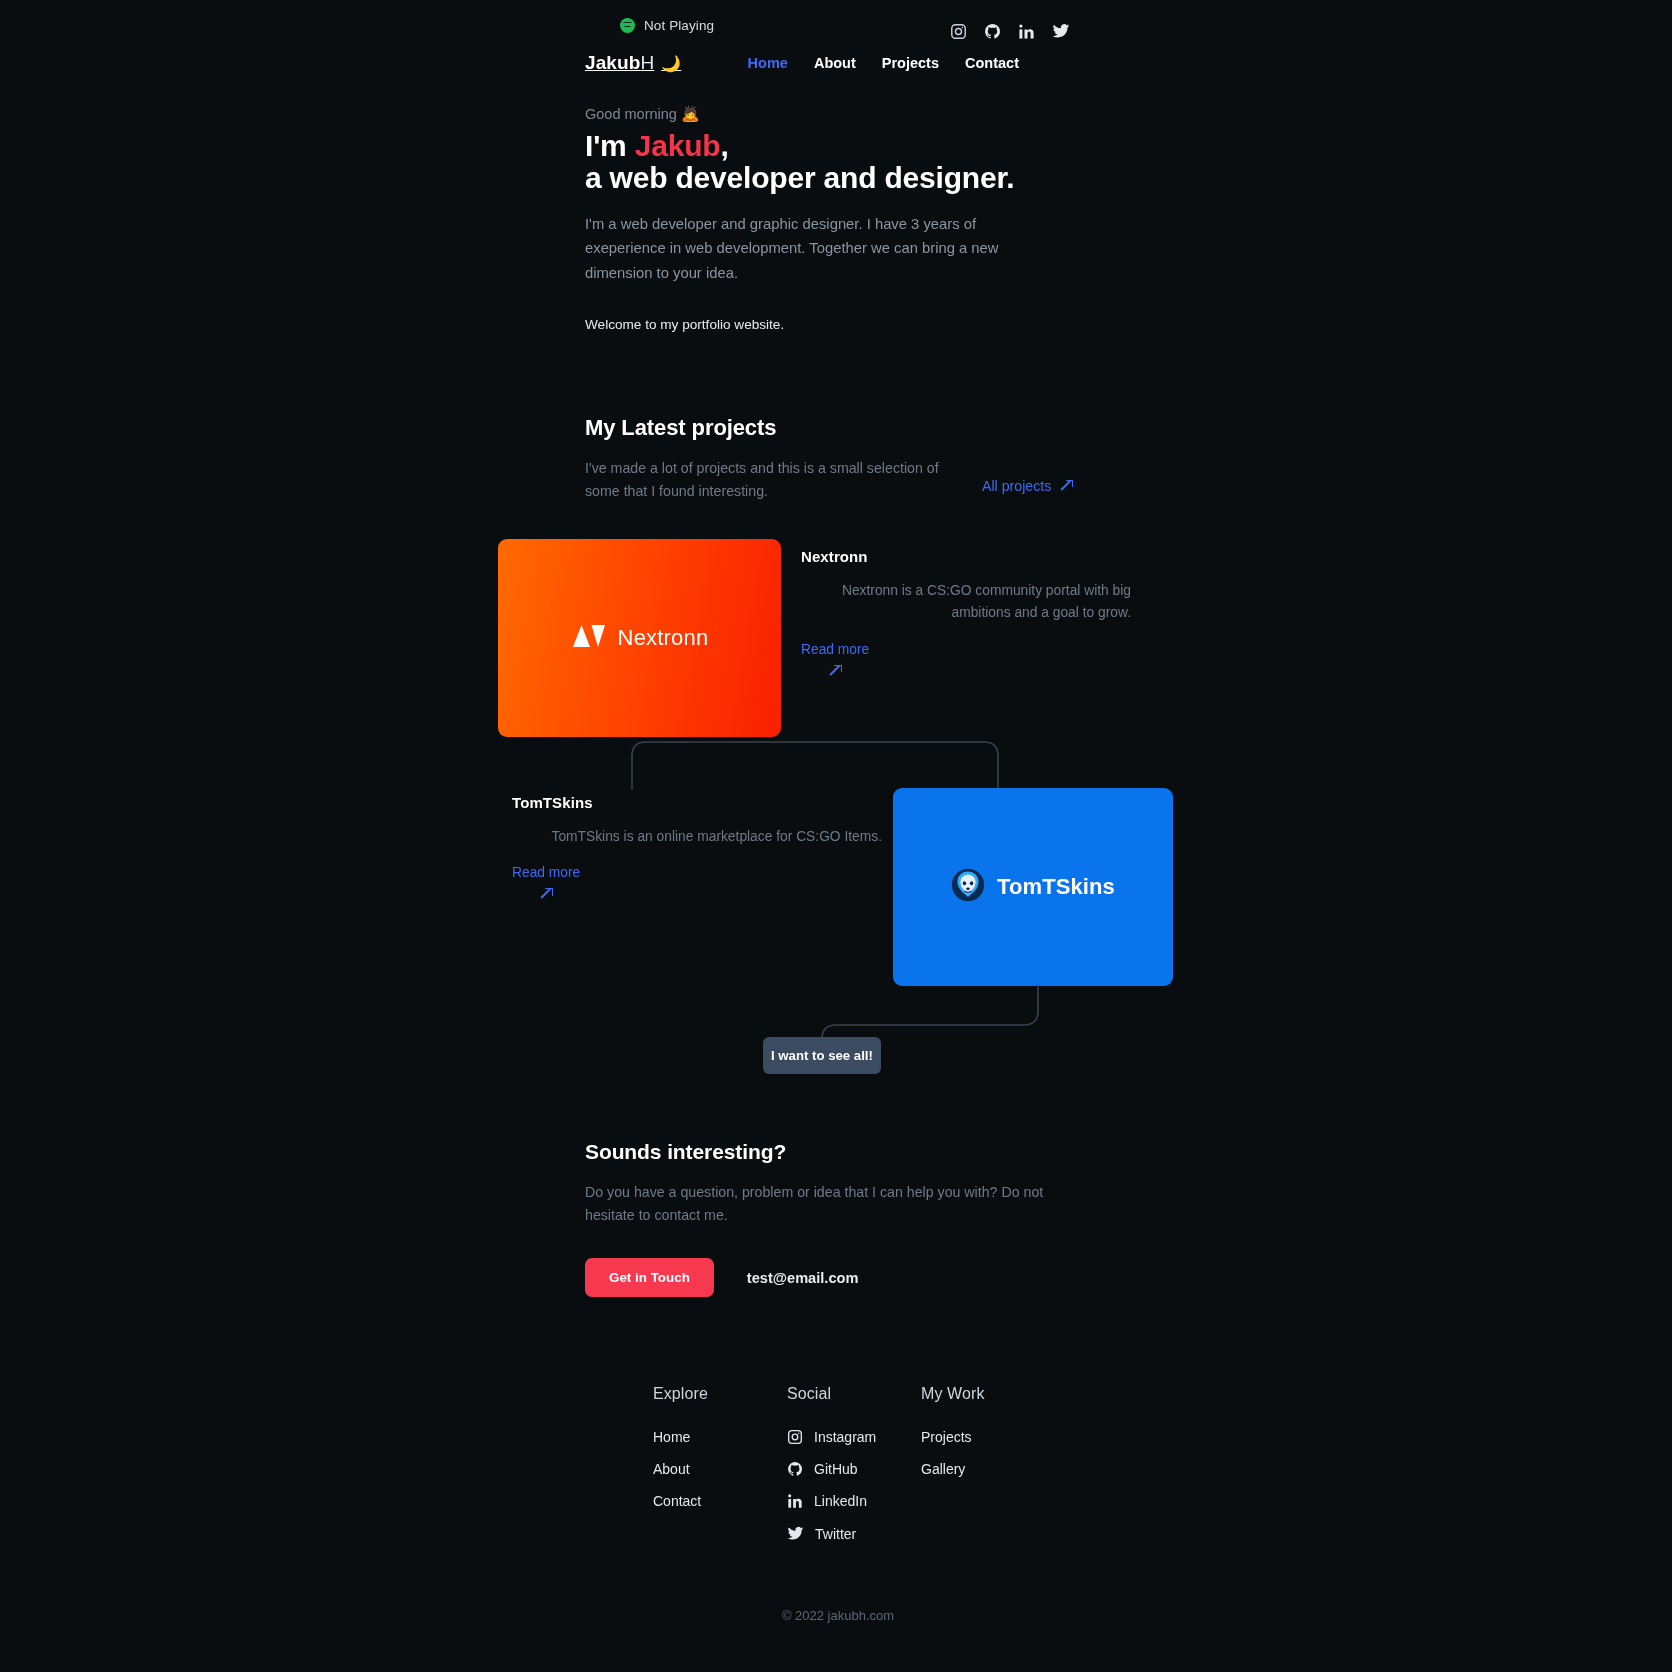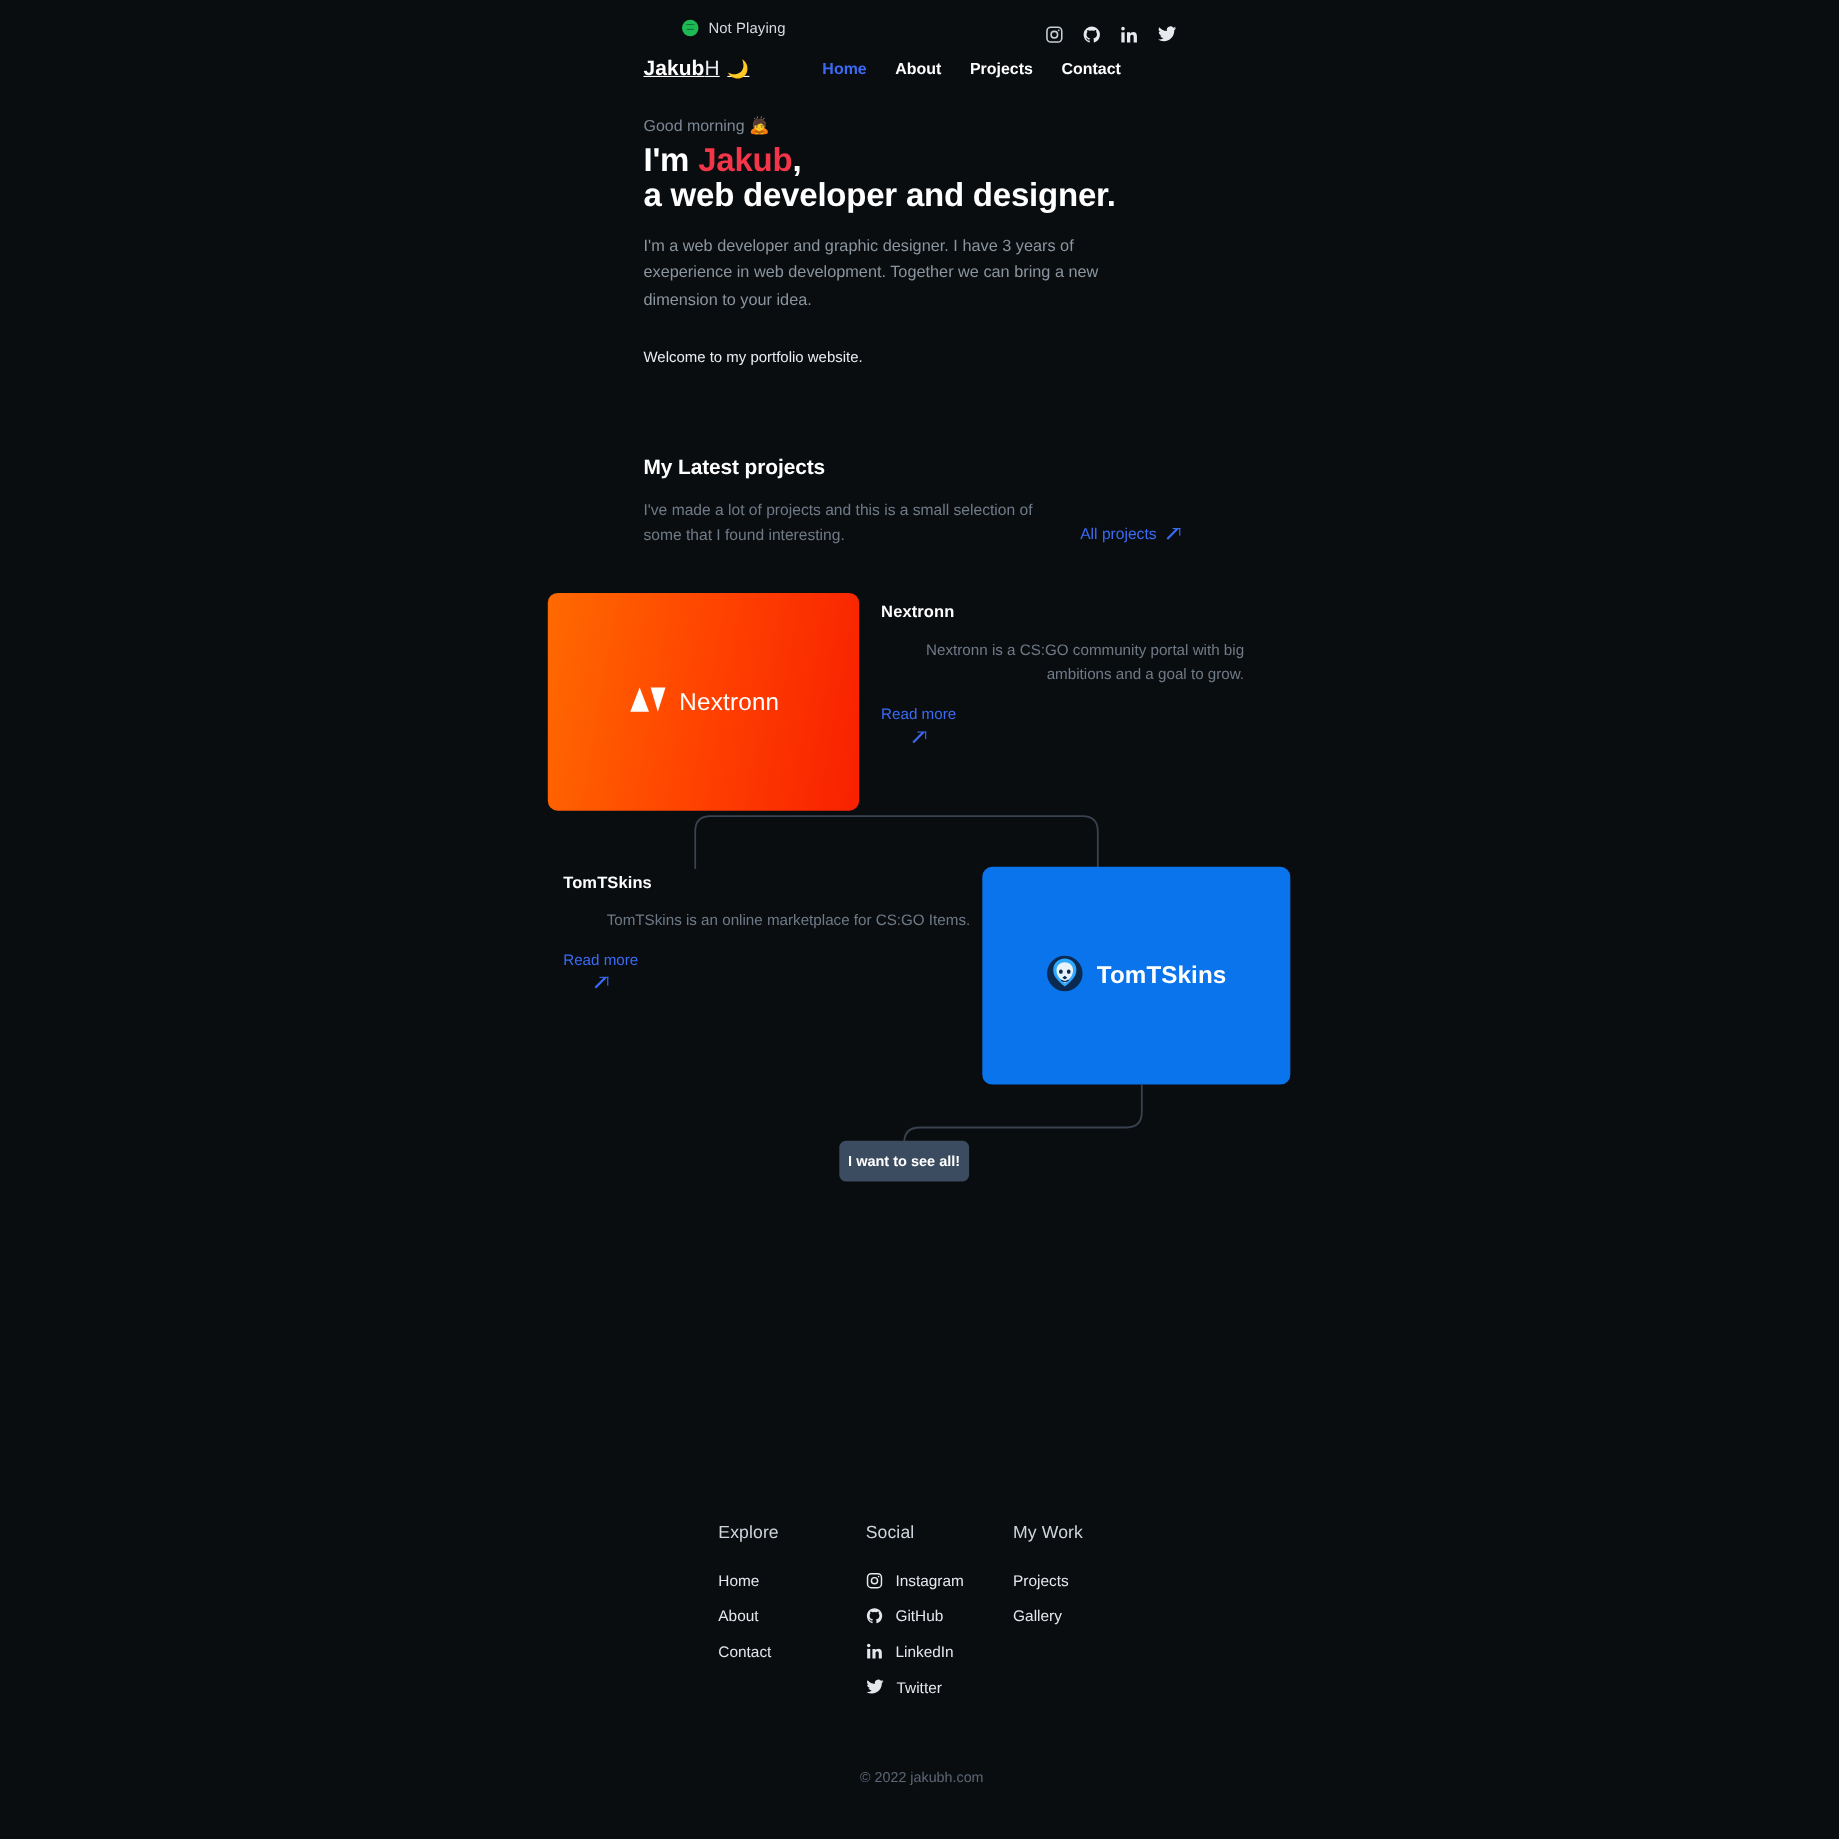--- a/index.html
+++ b/index.html
@@ -134,21 +134,21 @@
   .hero p.welcome {
     margin-top: 32px;
     font-size: 13.6px;
     color: #e9ecf0;
     font-weight: 400;
   }
 
   
   .projects-head { position: absolute; top: 415px; left: 585px; width: 560px; }
   .projects-head h2 {
-    font-size: 19px;
+    font-size: 22px;
     font-weight: 700;
     color: #ffffff;
     letter-spacing: -.1px;
   }
   .projects-head p {
     margin-top: 16px;
     font-size: 14.2px;
     line-height: 1.62;
     color: #6f7a87;
     width: 385px;
@@ -503,20 +503,28 @@
   </div>
 
   <span class="connector conn2">
     <svg width="220" height="55" viewBox="0 0 220 55" fill="none" stroke="#39424e" stroke-width="1.6">
       <path d="M218 0 L218 26 Q218 40 204 40 L16 40 Q2 40 2 54"></path>
     </svg>
   </span>
 
   <button class="see-all-btn">I want to see all!</button>
 
+  <div class="contact">
+    <h2>Sounds interesting?</h2>
+    <p>Do you have a question, problem or idea that I can help you with? Do not hesitate to contact me.</p>
+    <div class="contact-row">
+      <button class="btn-touch">Get in Touch</button>
+      <a href="#" class="email">test@email.com</a>
+    </div>
+  </div>
 
   <div class="footer">
 
     <div class="fcol">
       <h4>Explore</h4>
       <a href="#">
           <span>Home</span>
         </a>
       <a href="#">
           <span>About</span>

